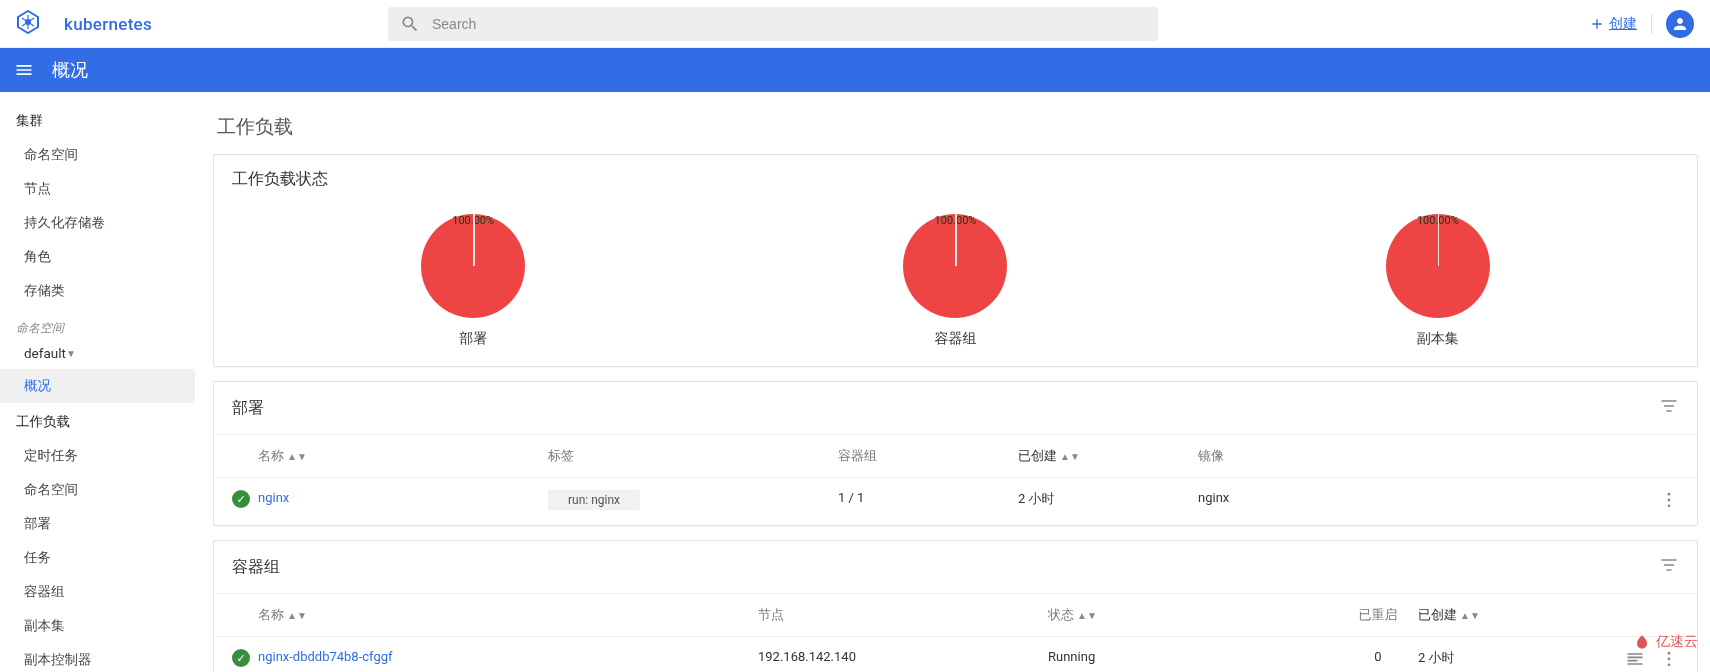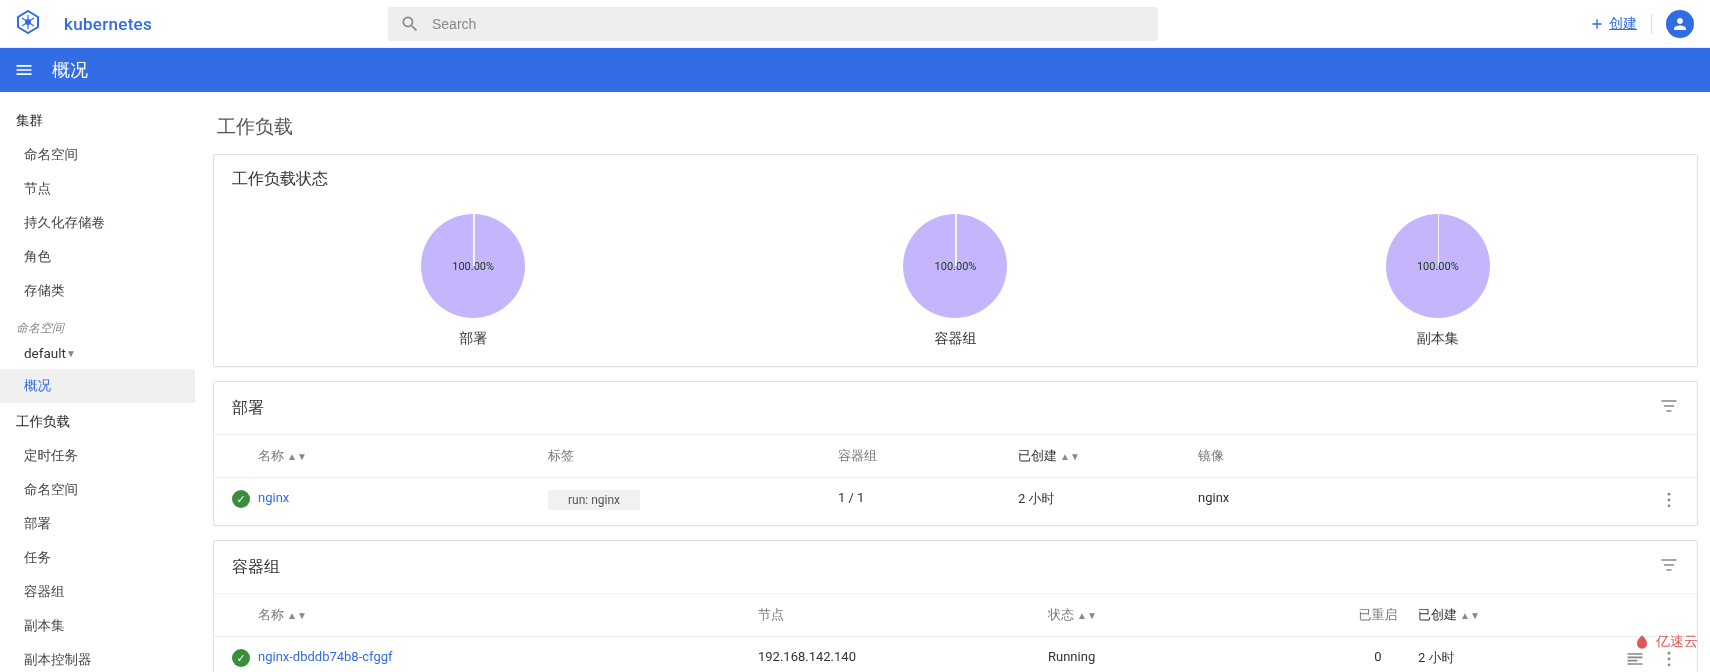--- a/index.html
+++ b/index.html
@@ -28,21 +28,21 @@
 .side-item.active { background: #f0f0f0; color: #326ce5; }
 
 .main { flex: 1; padding: 16px 12px 16px 18px; background: #fff; }
 .page-title { font-size: 19px; color: #555; font-weight: 400; margin: 6px 0 14px 4px; }
 .card { border: 1px solid #e0e0e0; border-radius: 2px; margin-bottom: 14px; background: #fff; box-shadow: 0 1px 1px rgba(0,0,0,0.03); }
 .card-header { display: flex; align-items: center; justify-content: space-between; padding: 14px 18px; font-size: 16px; color: #333; }
 .card-body { padding: 0 18px; }
 
 .donuts { display: flex; justify-content: space-around; padding: 10px 0 18px; }
 .donut-col { display: flex; flex-direction: column; align-items: center; gap: 12px; }
-.donut { width: 104px; height: 104px; border-radius: 50%; background: #c4b5fd; position: relative; display: flex; align-items: center; justify-content: center; }
+.donut { width: 104px; height: 104px; border-radius: 50%; background: #ef4444; position: relative; display: flex; align-items: flex-start; justify-content: center; }
 .donut::before { content: ""; position: absolute; top: 0; left: 50%; width: 1.5px; height: 52px; background: rgba(255,255,255,0.85); }
 .donut-label { font-size: 11px; color: #163b18; }
 .donut-caption { font-size: 14px; color: #333; }
 
 .table-head-row, .table-row { display: flex; align-items: flex-start; padding: 12px 18px; font-size: 13px; }
 .table-head-row { color: #777; border-top: 1px solid #eee; }
 .table-row { border-top: 1px solid #eee; color: #333; }
 .col-status { width: 26px; flex-shrink: 0; }
 .sort-arrow { font-size: 10px; color: #888; margin-left: 3px; }
 .check-circle { width: 18px; height: 18px; border-radius: 50%; background: #388e3c; display: flex; align-items: center; justify-content: center; color: #fff; font-size: 11px; }

